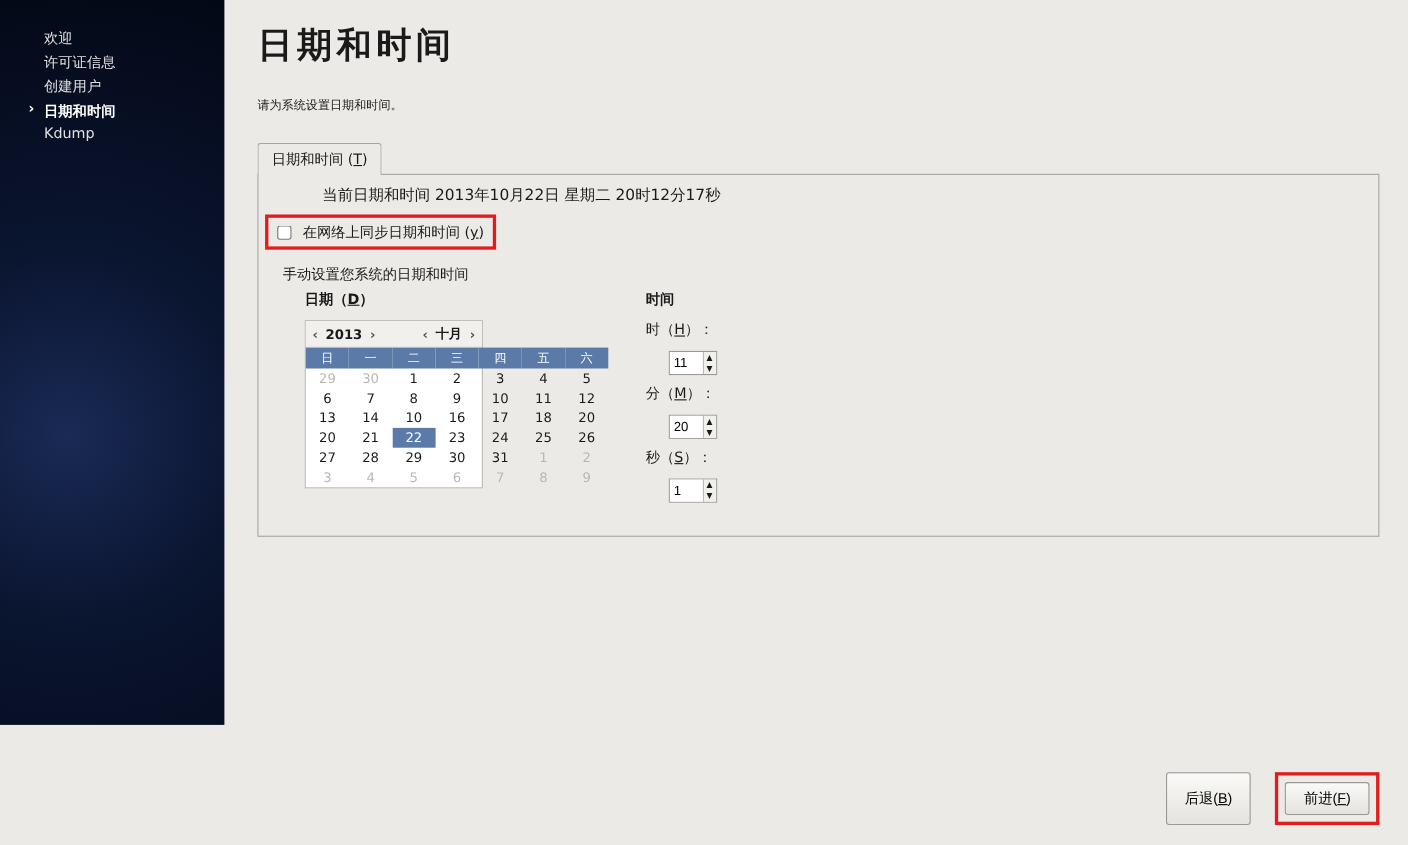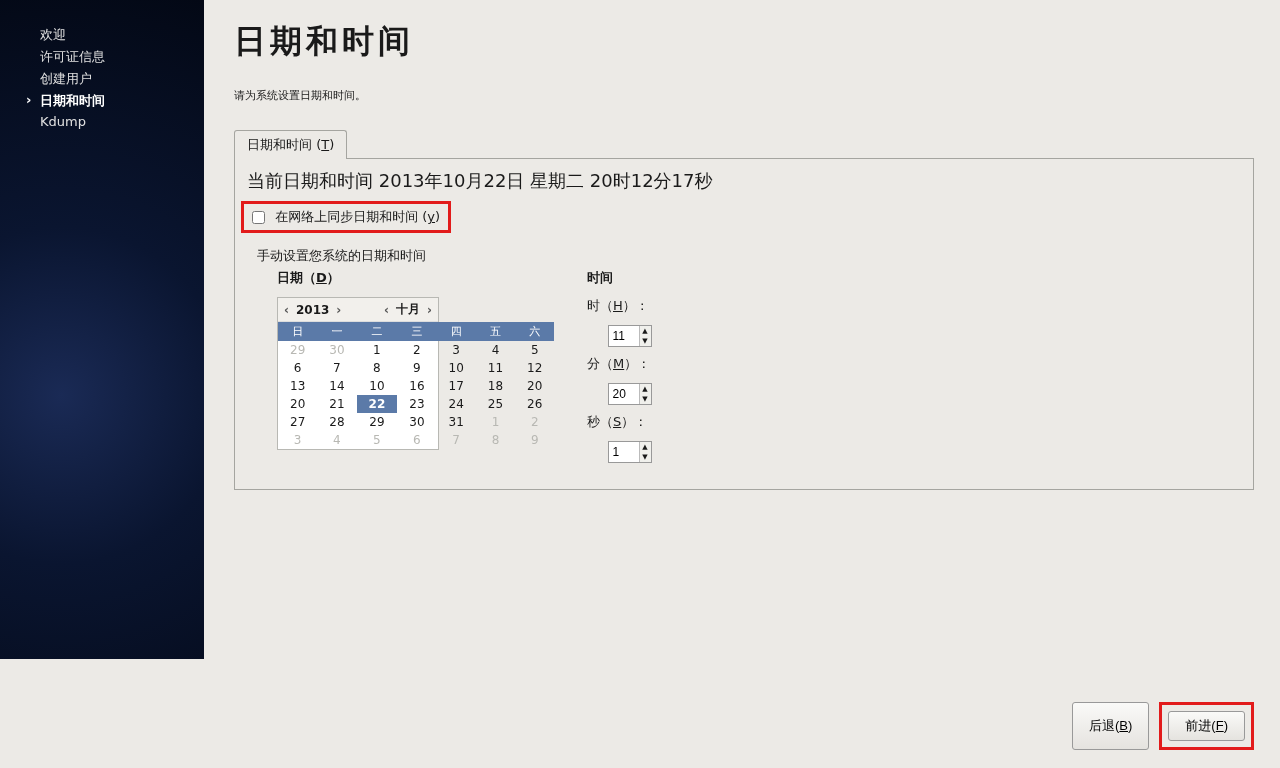--- a/index.html
+++ b/index.html
@@ -60,21 +60,22 @@
   top: 1px;
   z-index: 2;
 }
 .tab-panel {
   border: 1px solid #a5a5a0;
   padding: 10px 12px 18px 12px;
   min-height: 330px;
 }
 .row { margin-bottom: 6px; }
 .network-time {
-  font-size: 18px;
+  font-size: 14px;
+  margin-left: 46px;
 }
 .highlight-red {
   border: 3px solid #e21b1b;
   padding: 4px 8px;
   display: inline-block;
   margin: 2px 0 8px -6px;
 }
 .highlight-red input[type="checkbox"] { vertical-align: middle; margin-right: 6px; }
 .underline { text-decoration: underline; }
 .section-label { margin: 6px 0 3px 10px; }
@@ -105,21 +106,21 @@
   font-size:11px;
 }
 .cal-table td {
   text-align:center;
   padding:2px 12px;
   width:14.28%;
   cursor:pointer;
 }
 .cal-table td.dim { color:#b8b8b3; }
 .cal-table td.selected {
-  background:#5b7aa8; color:#fff; font-weight:bold;
+  background:#5b7aa8; color:#fff; font-weight:normal;
 }
 .time-col {}
 .time-fields { margin-top: 0; }
 .time-row { display:flex; align-items:center; margin: 8px 0; gap:10px;flex-direction:column;}
 .time-row label { width:85px; }
 .spinner {
   display:flex;
   border:1px solid #999;
   height:22px;
   background:#fff;
@@ -130,21 +131,21 @@
 }
 .spinner-arrows {
   display:flex; flex-direction:column; width:12px;
   border-left:1px solid #bbb;
 }
 .spinner-arrows div {
   flex:1; font-size:7px; text-align:center; line-height:10px;
   cursor:pointer; background:#f0f0ec;
 }
 .footer {
-  display:flex; justify-content:flex-end; gap:10px;
+  display:flex; justify-content:flex-end; gap:22px;
   padding: 8px 0 0 0;
 }
 .btn {
   border:1px solid #999;
   background:linear-gradient(#fafaf8,#e5e3df);
   padding:5px 16px;
   border-radius:3px;
   font-size:13px;
   cursor:pointer;
 }

